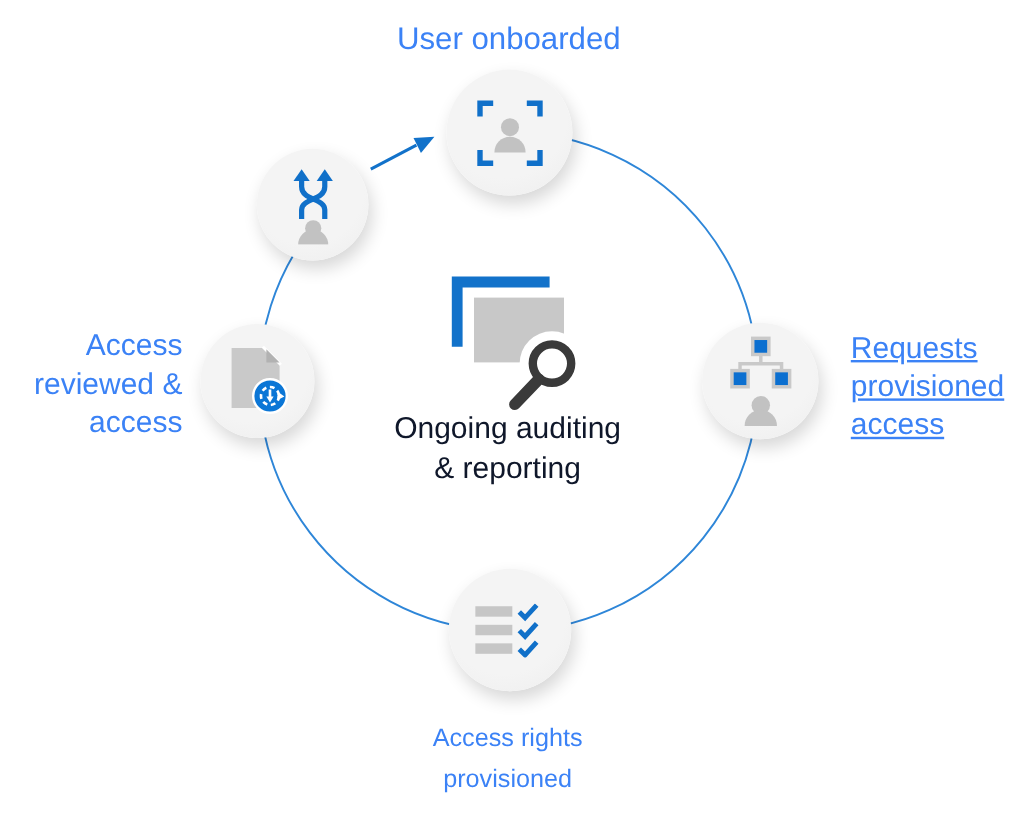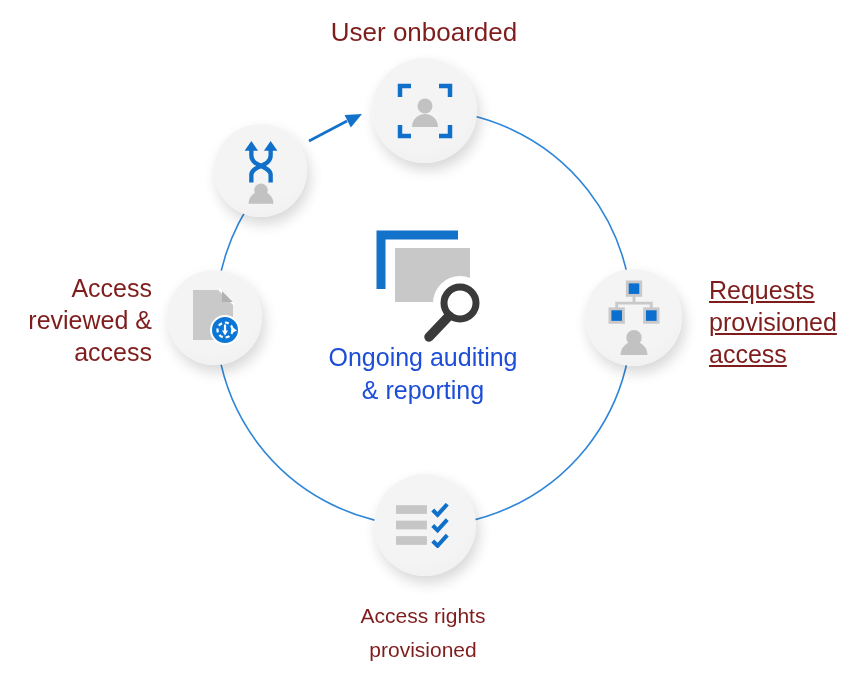--- a/index.html
+++ b/index.html
@@ -3,23 +3,23 @@
 <meta charset="utf-8">
 <style>
   html,body{margin:0;padding:0;background:#ffffff;}
   body{width:859px;height:683px;font-family:"Liberation Sans", sans-serif;}
   .canvas{position:relative;width:859px;height:683px;overflow:hidden;background:#fff;}
   .underlay{position:absolute;left:0;top:0;}
   .node{position:absolute;border-radius:50%;
         background:radial-gradient(circle at 45% 35%, #f4f4f4 60%, #ededed 100%);
         box-shadow:3px 7px 14px rgba(0,0,0,0.16);
         display:flex;align-items:center;justify-content:center;}
-  .label{position:absolute;color:#7f1d1d;font-size:25px;line-height:32px;}
+  .label{position:absolute;color:#3b82f6;font-size:25px;line-height:32px;}
   .label div{white-space:nowrap;}
-  .center-label{position:absolute;color:#1d4ed8;font-size:25px;line-height:33px;text-align:center;}
+  .center-label{position:absolute;color:#0f172a;font-size:25px;line-height:33px;text-align:center;}
   .ta-c{text-align:center;} .ta-r{text-align:right;} .ta-l{text-align:left;text-decoration:underline;}
 </style>
 </head>
 <body>
 
 <div class="canvas">
 
   <svg class="underlay" width="859" height="683" viewBox="0 0 859 683">
     <path d="M 424 110 A 208 208 0 1 1 270 178" fill="none" stroke="#2e86d8" stroke-width="1.6"></path>
     <line x1="309" y1="141" x2="347" y2="121" stroke="#1272ca" stroke-width="2.6"></line>

